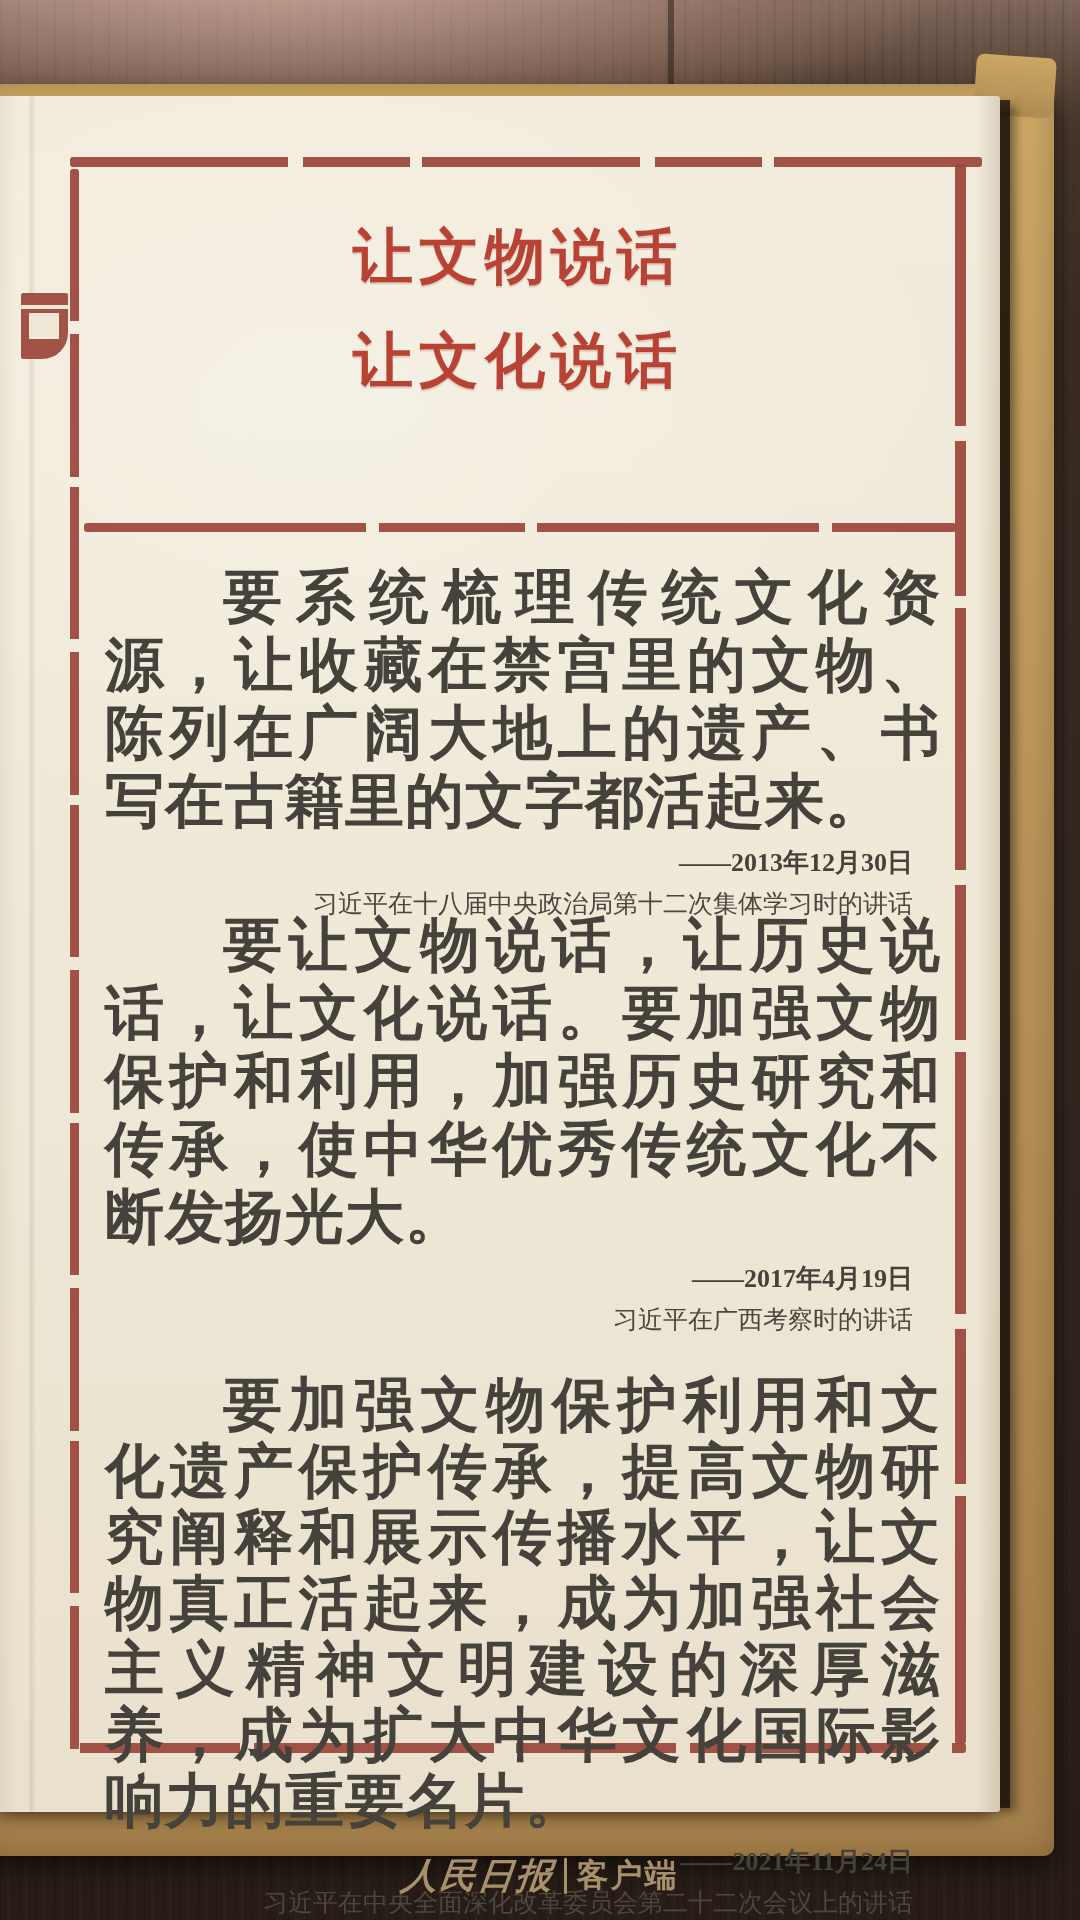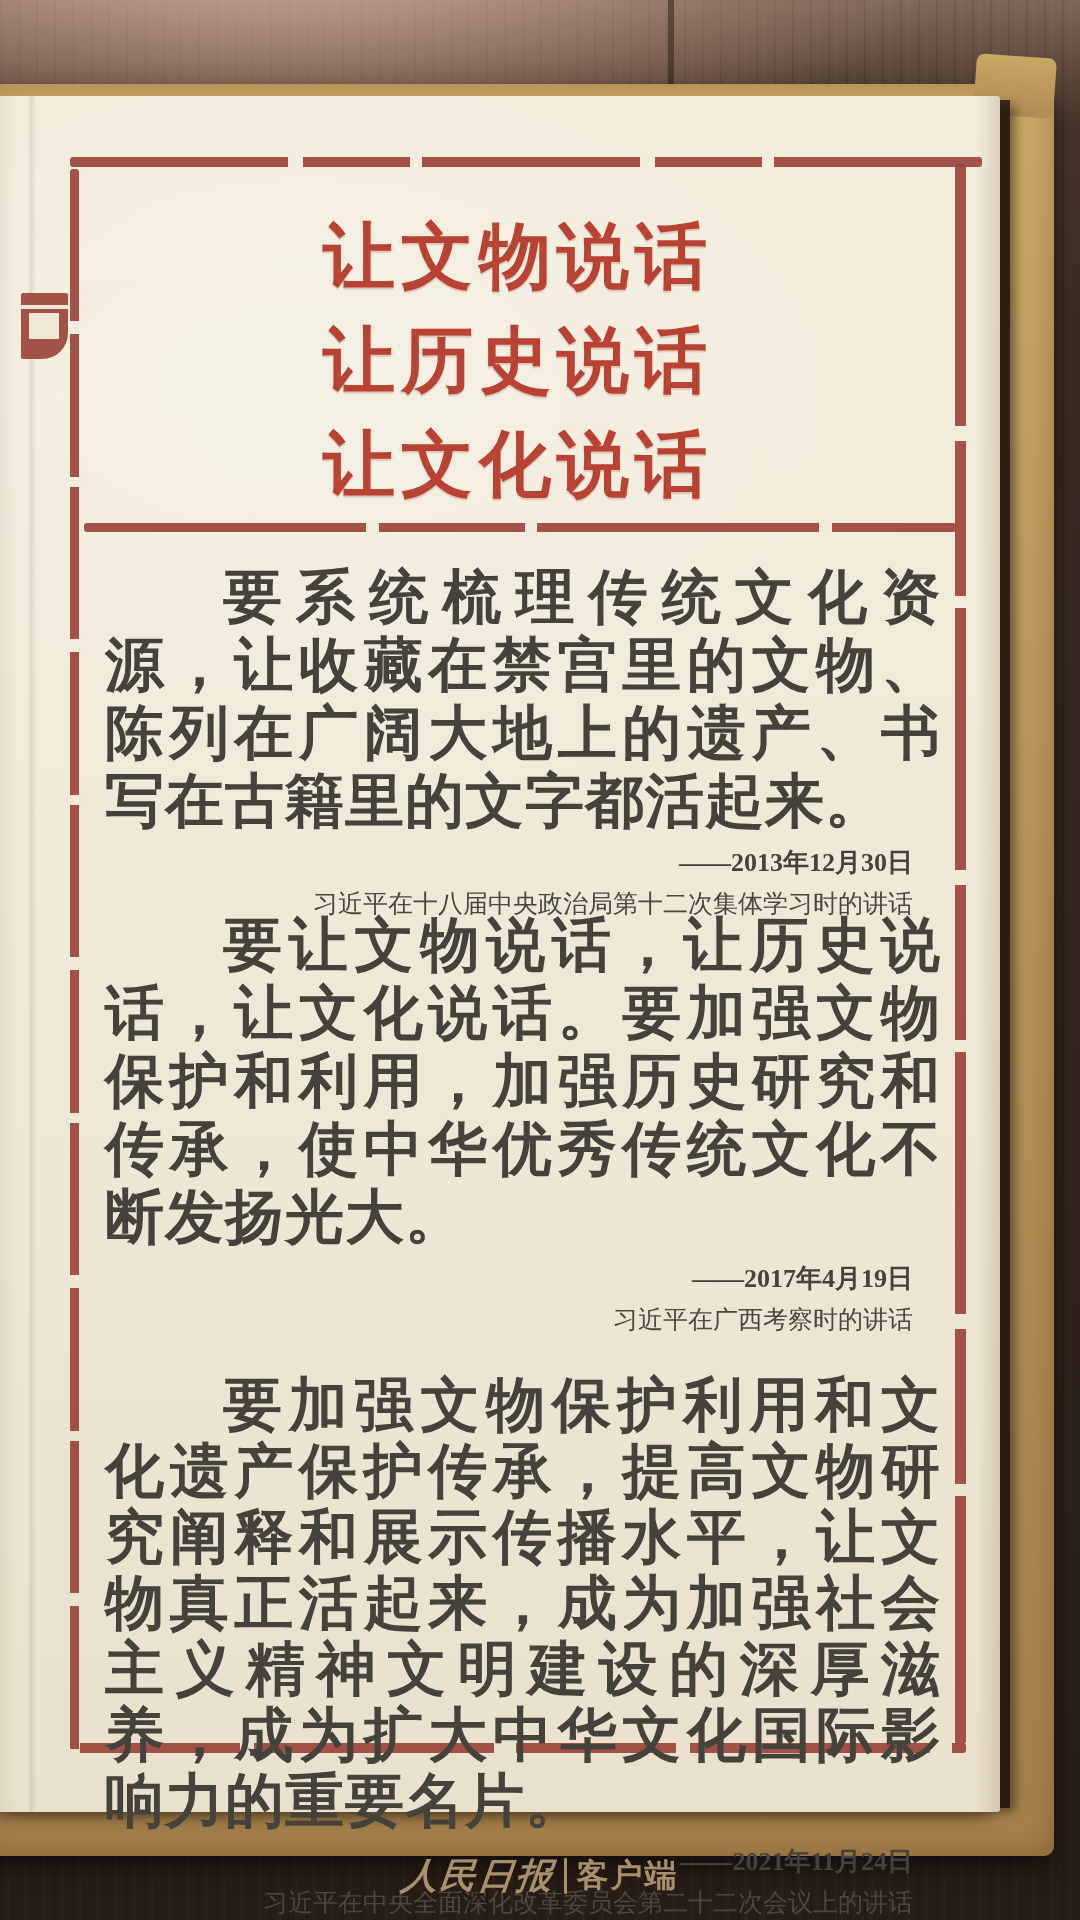--- a/index.html
+++ b/index.html
@@ -44,21 +44,21 @@
     background:repeating-linear-gradient(90deg,#9c463c 0 282px,rgba(0,0,0,0) 282px 295px,#9c463c 295px 441px,rgba(0,0,0,0) 441px 453px);}
 
   
   .partial-stamp{position:absolute;left:-49px;top:136px;width:47px;height:66px;background:#9c463c;
     border-radius:2px 2px 26px 2px;opacity:.92;}
   .partial-stamp .notch{position:absolute;left:8px;top:20px;width:30px;height:26px;background:#efe8d7;}
   .partial-stamp .slit{position:absolute;left:0;top:12px;width:47px;height:4px;background:#efe8d7;}
 
   
   .title{position:absolute;left:0;right:0;top:48px;text-align:center;color:#b84234;
-    font-weight:700;font-size:72px;line-height:104px;letter-spacing:6px;
+    font-weight:700;font-size:60px;line-height:104px;letter-spacing:6px;
     text-shadow:0 2px 1px rgba(120,30,20,0.18);}
 
   
   .quote{position:absolute;left:121px;width:836px;color:#45423c;}
   .q1{top:467px}.q2{top:815px}.q3{top:1276px}
   .q-text{margin:0;font-size:59px;line-height:68px;font-weight:700;letter-spacing:1px;
     text-align:justify;text-indent:2em;}
   .q3 .q-text{line-height:66px;}
   .q-attr{margin-top:6px;text-align:right;padding-right:28px;}
   .q-date{font-size:26px;line-height:44px;font-weight:700;}
@@ -90,21 +90,20 @@
       <div class="fb fb-bottom"></div>
       <div class="divider"></div>
 
       <div class="partial-stamp">
         <div class="slit"></div>
         <div class="notch"></div>
       </div>
 
       <div class="title">
         <div>让文物说话</div>
-        <div>让历史说话</div>
         <div>让文化说话</div>
       </div>
     </div>
 
     <section class="quote q1">
       <p class="q-text">要系统梳理传统文化资源，让收藏在禁宫里的文物、陈列在广阔大地上的遗产、书写在古籍里的文字都活起来。</p>
       <div class="q-attr">
         <div class="q-date">——2013年12月30日</div>
         <div class="q-source">习近平在十八届中央政治局第十二次集体学习时的讲话</div>
       </div>

